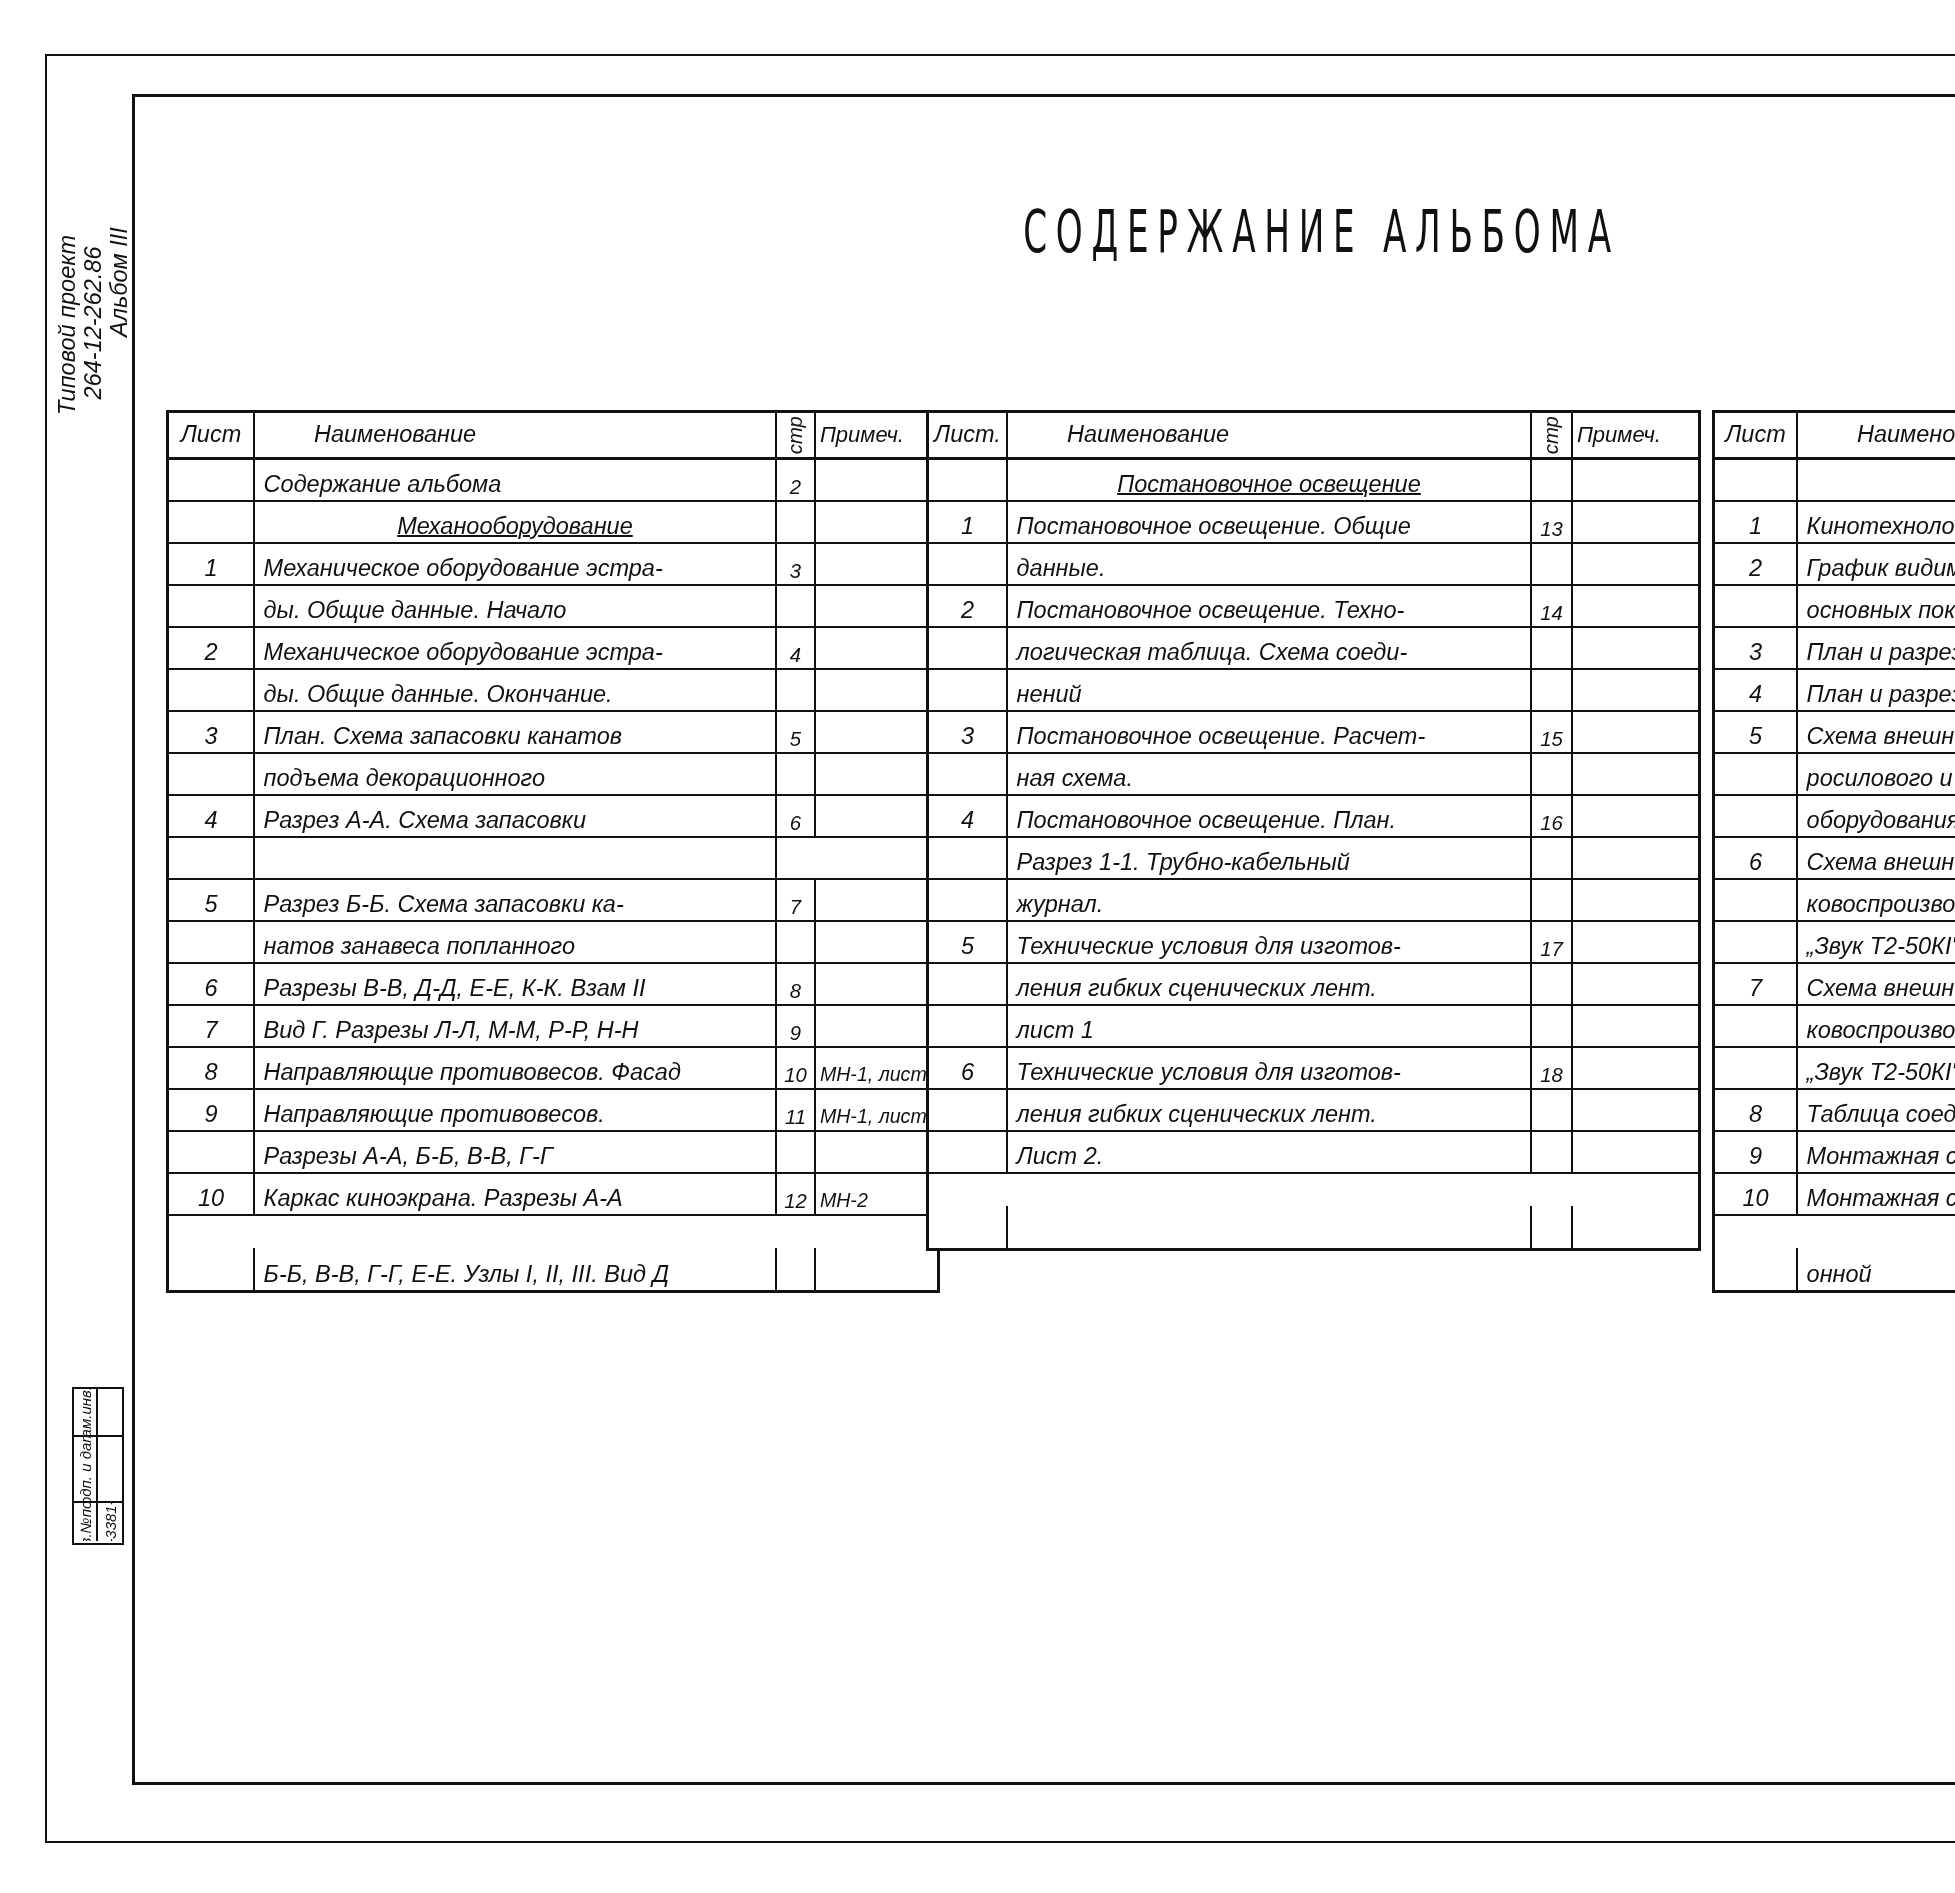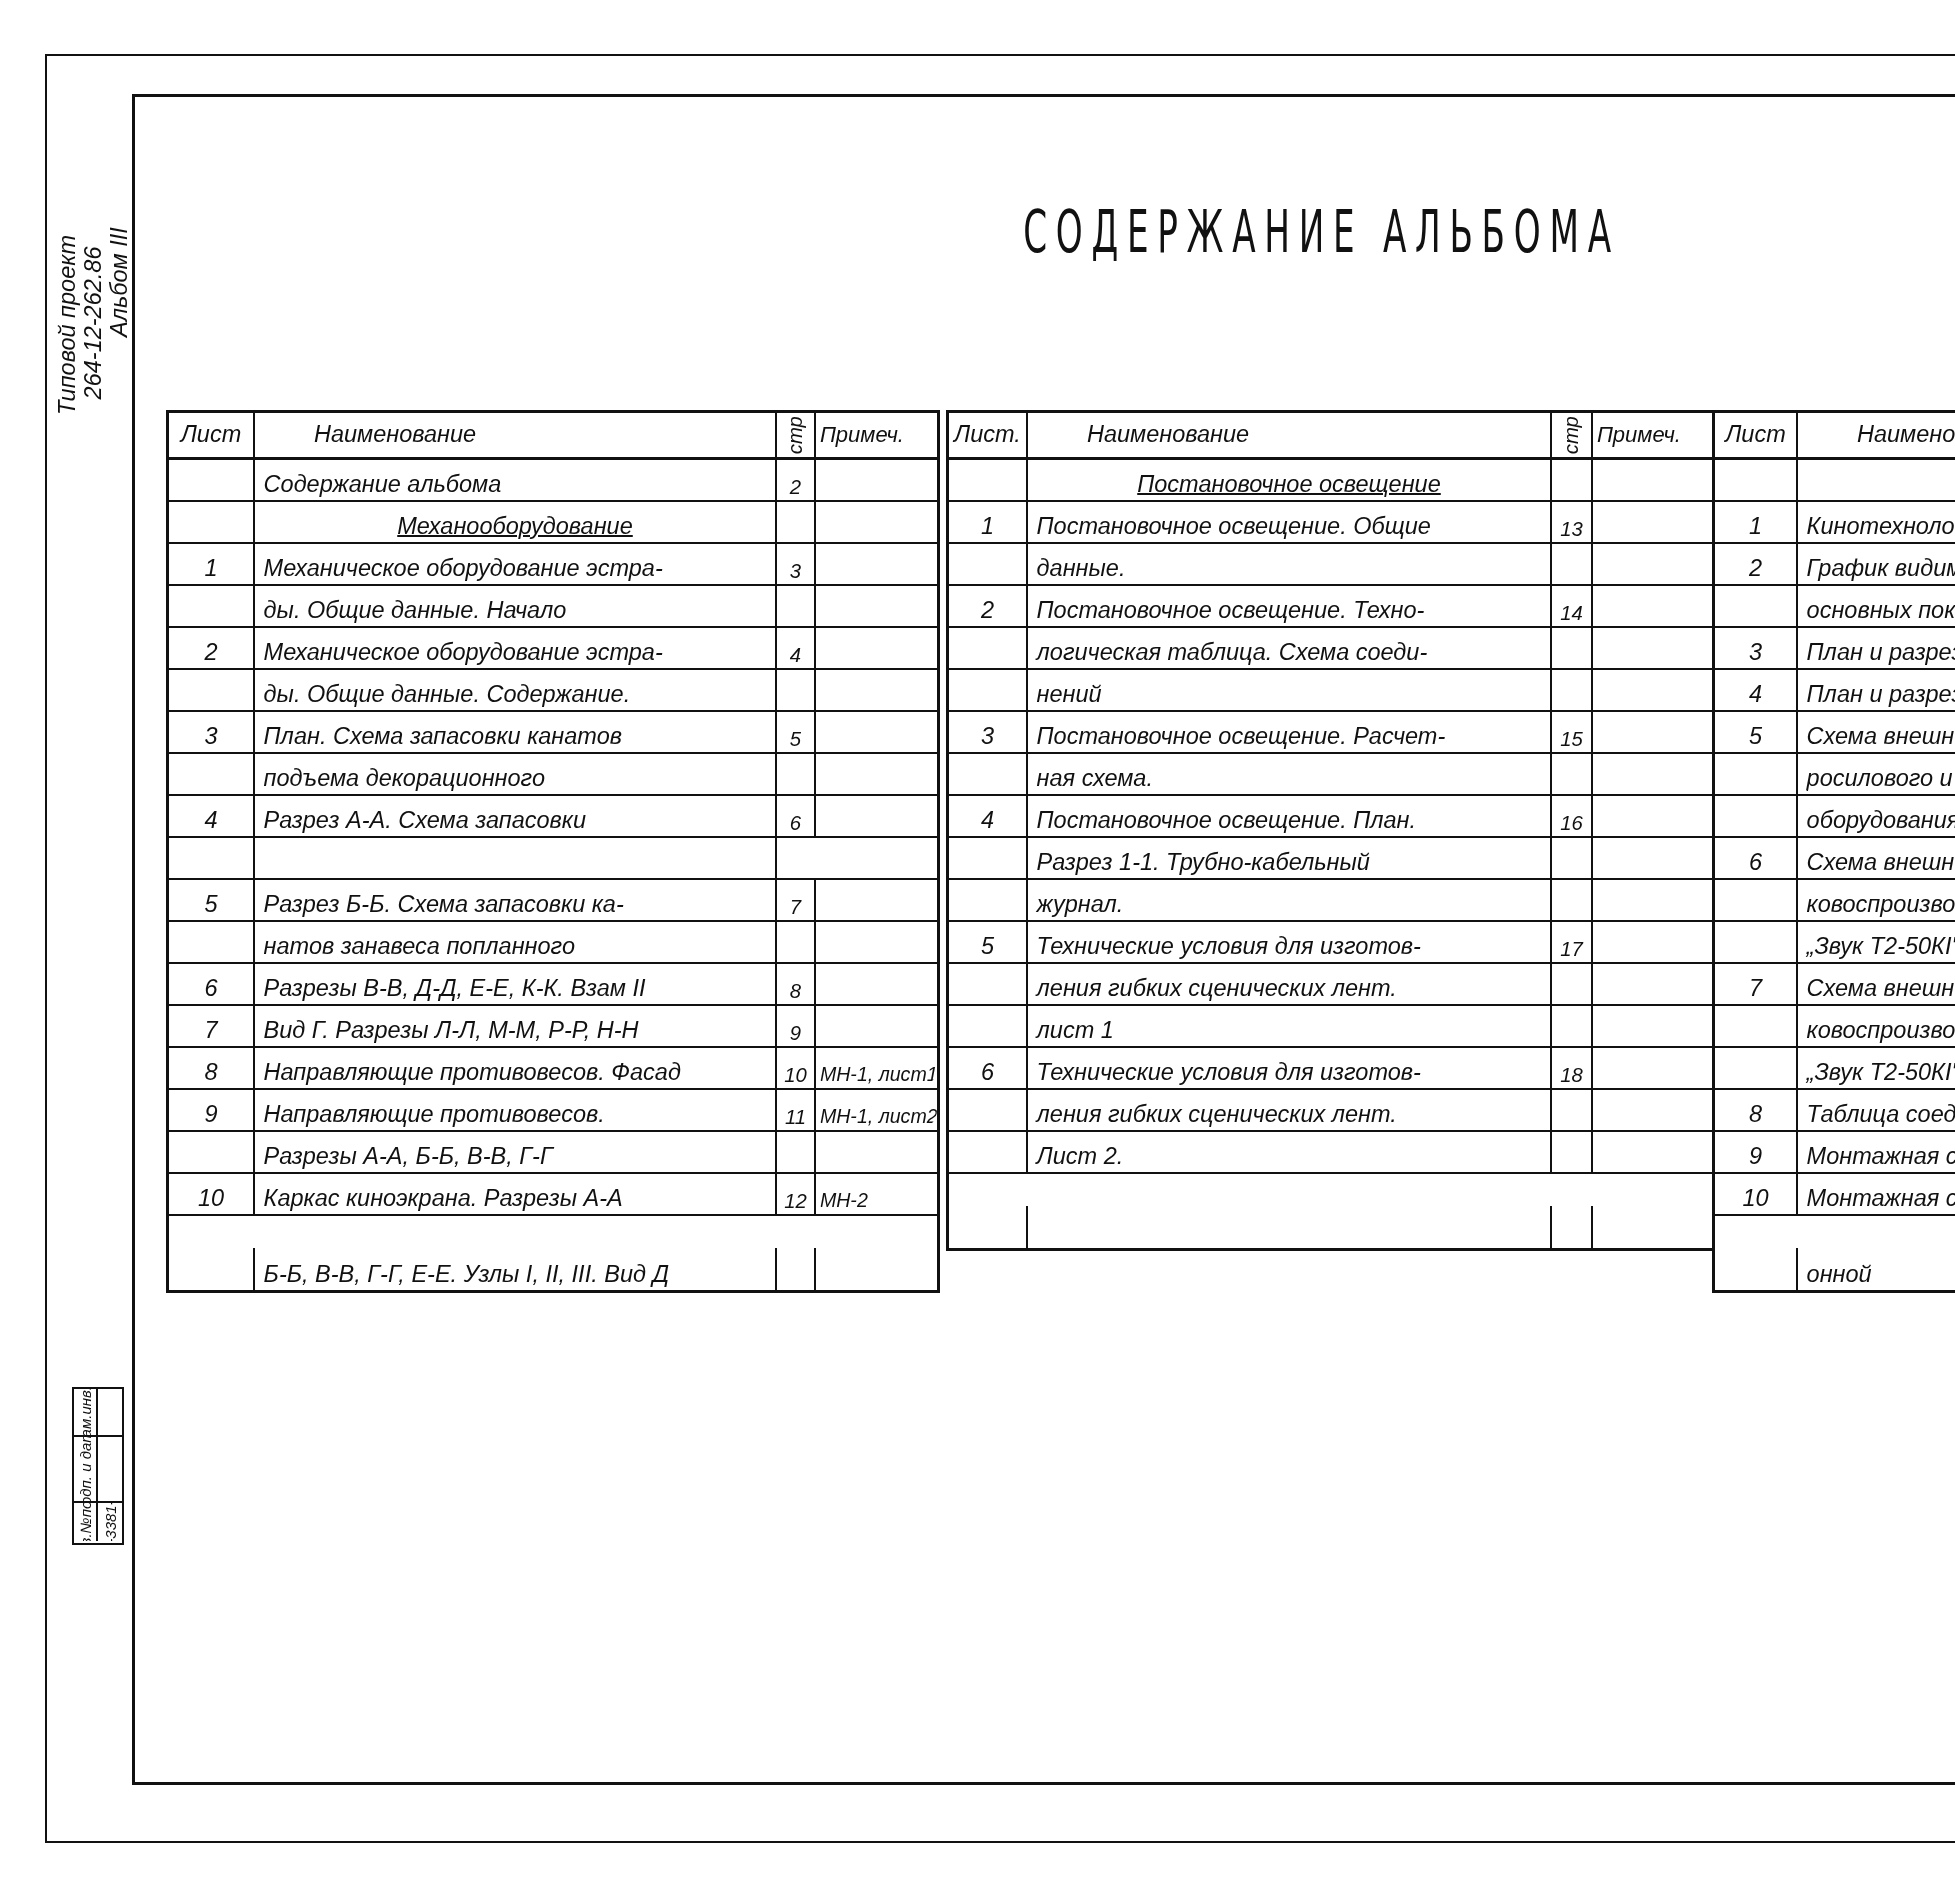--- a/index.html
+++ b/index.html
@@ -34,21 +34,21 @@
   .toc .c-num { justify-content:center; }
   .toc .c-name { padding-left:8.6px; }
   .toc .c-page { justify-content:center; font-size:20.3px; }
   .toc .c-note { padding-left:3.9px; font-size:19.6px; }
   .toc .hdr .c-name { padding-left:59px; }
   .toc .hdr .c-page span { display:inline-block; transform:rotate(-90deg); font-size:20.3px; }
   .toc .hdr .c-note { font-size:22px; }
   .toc .section .c-name { justify-content:center; padding-left:0; }
   .toc .section .c-name span { text-decoration:underline; text-decoration-thickness:1.6px; }
   #toc-left  { left:166px;  width:774px; }
-  #toc-mid   { left:946px; width:775px; }
+  #toc-mid   { left:926px; width:775px; }
   #toc-right { left:1712px; width:774px; }
   #toc-left .hdr, #toc-left .row   { grid-template-columns:86px 522px 39px 1fr; }
   #toc-mid .hdr, #toc-mid .row     { grid-template-columns:79px 524px 41px 1fr; }
   #toc-right .hdr, #toc-right .row { grid-template-columns:83px 514px 41px 1fr; }
   .stamp { position:absolute; left:72px; top:1387px; width:52px; height:158px;
            border:2.7px solid #111; box-sizing:border-box; background:#fff; }
   .stamp .scell { position:absolute; left:0; width:100%; box-sizing:border-box;
                   border-bottom:2.3px solid #111; }
   .stamp .scell:last-child { border-bottom:none; }
   .stamp .slabel { position:absolute; left:0; top:0; bottom:0; width:24px; border-right:2.3px solid #111;
@@ -156,21 +156,21 @@
       </div>
       <div class="cell c-note">
         <span></span>
       </div>
     </div>
     <div class="row">
       <div class="cell c-num">
         <span></span>
       </div>
       <div class="cell c-name">
-        <span>ды. Общие данные. Содержание.</span>
+        <span>ды. Общие данные. Окончание.</span>
       </div>
       <div class="cell c-page">
         <span></span>
       </div>
       <div class="cell c-note">
         <span></span>
       </div>
     </div>
     <div class="row">
       <div class="cell c-num">

